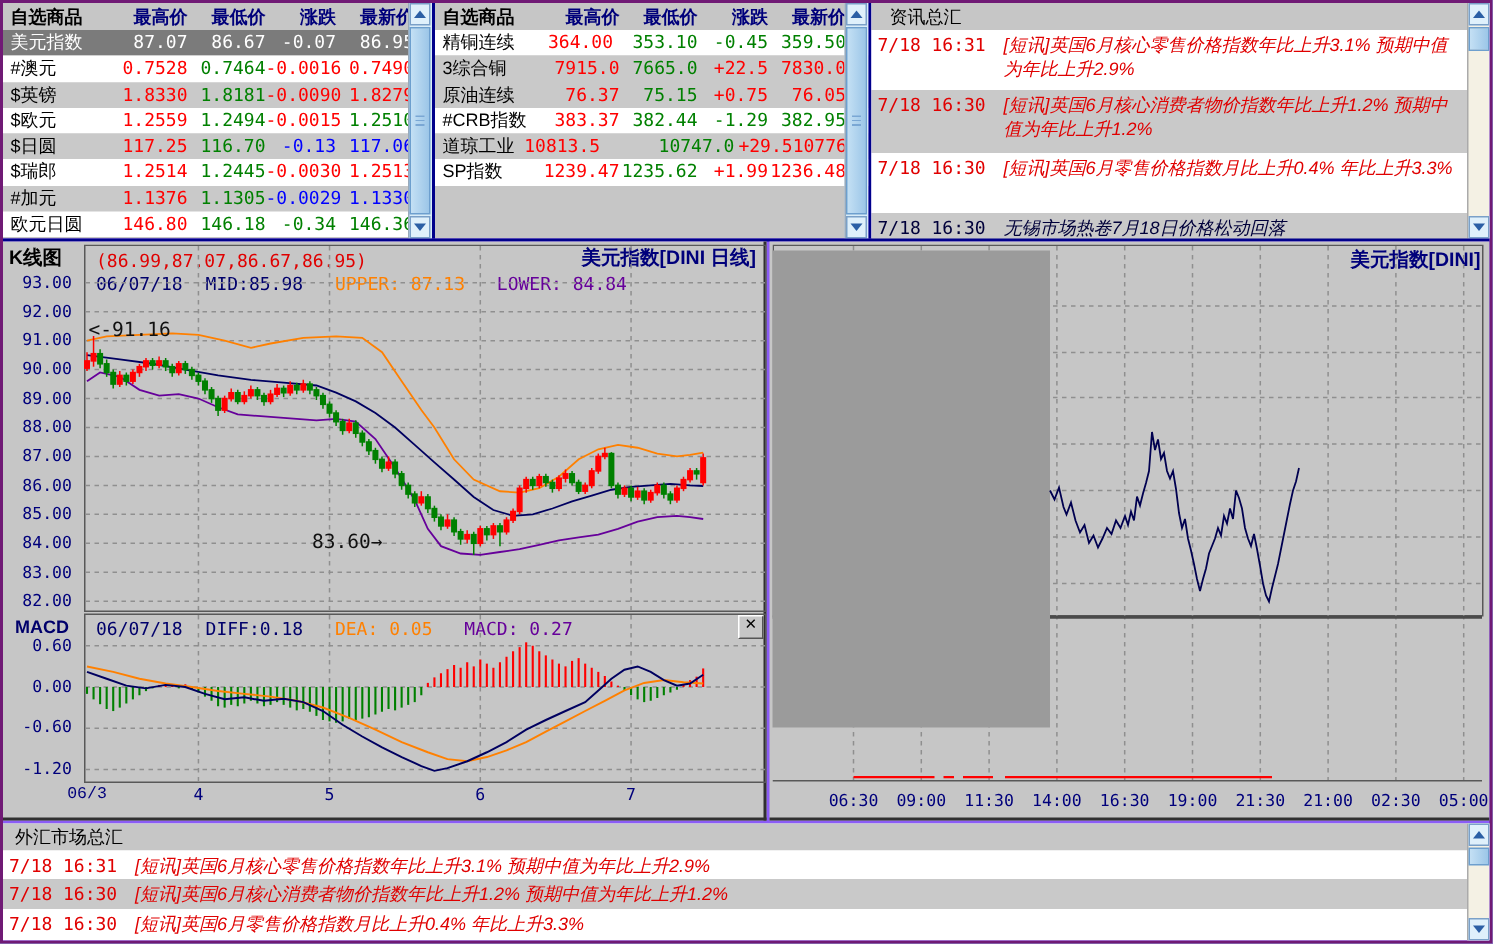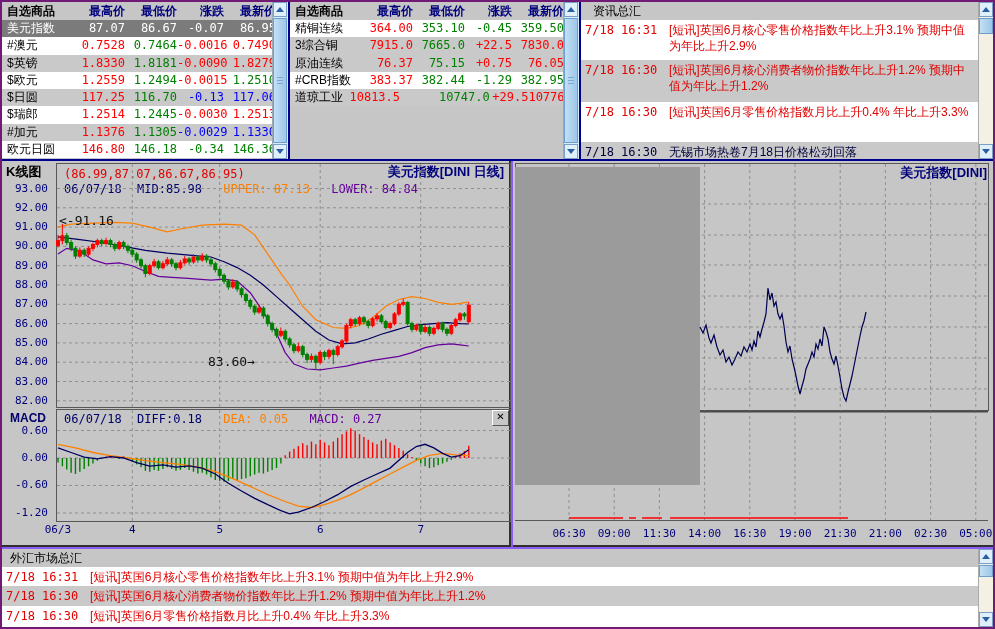--- a/index.html
+++ b/index.html
@@ -25,21 +25,21 @@
   .ridge{position:absolute;left:3px;right:3px;top:50%;height:7px;margin-top:-4px;
          background:repeating-linear-gradient(#7aa7d4 0 1px,transparent 1px 3px);}
   .strack-news{background:#f4f1e4;border-left:1px solid #aaa;}
   
   .news-title{height:18px;line-height:18px;padding-left:12px;color:#000;background:#c6c6c6;}
   .news-item{display:flex;color:#e00000;line-height:16px;padding-top:2px;box-sizing:border-box;}
   .news-item.w{background:#fff;} .news-item.g{background:#c9c9c9;}
   .news-item.dark{color:#00003a;}
   .nd{width:36px;padding-left:4px;flex:none;font-family:"DejaVu Sans Mono",monospace;}
   .nt{width:48px;flex:none;font-family:"DejaVu Sans Mono",monospace;}
-  .nx{flex:1;padding-right:2px;}
+  .nx{flex:1;padding-right:2px;font-style:italic;}
   .axlbl{position:absolute;width:44px;text-align:right;color:#00007b;font-family:"DejaVu Sans Mono",monospace;font-size:11px;height:14px;line-height:14px;}
   .xlbl{position:absolute;width:44px;text-align:center;color:#00007b;font-family:"DejaVu Sans Mono",monospace;font-size:11px;height:14px;line-height:14px;}
   .chart-title{position:absolute;color:#00007b;font-weight:bold;font-size:13px;}
   .hdr{position:absolute;font-size:12px;white-space:nowrap;font-family:"DejaVu Sans Mono",monospace;}
   .navy{color:#00006b;} .orange{color:#ff8000;} .purple{color:#66009a;} .red{color:#e00000;}
   .anno{position:absolute;color:#111;font-size:13px;font-family:"DejaVu Sans Mono",monospace;white-space:nowrap;}
   .closebtn{position:absolute;width:15px;height:14px;background:#c6c6c6;border:1px solid;border-color:#fff #555 #555 #fff;
             text-align:center;line-height:12px;font-size:10px;font-weight:bold;color:#000;}
   .vsep{position:absolute;width:2px;background:#00008b;top:0;}
 </style>
@@ -132,21 +132,21 @@
     <div class="qt-head" id="wl2-head">
         <div class="c-name">自选商品</div>
         <div class="c-v c-v1">最高价</div>
         <div class="c-v c-v2">最低价</div>
         <div class="c-v c-v3">涨跌</div>
         <div class="c-v c-v4">最新价</div>
       </div>
     <div id="wl2-rows">
         <div class="qt-row w">
           <div class="c-name">精铜连续</div>
-          <div class="c-v c-v1" style="color: rgb(255, 0, 0);">364.00</div>
+          <div class="c-v c-v1" style="color: rgb(255, 0, 0); text-align: center;">364.00</div>
           <div class="c-v c-v2" style="color: rgb(0, 128, 0);">353.10</div>
           <div class="c-v c-v3" style="color: rgb(0, 128, 0);">-0.45</div>
           <div class="c-v c-v4" style="color: rgb(0, 128, 0);">359.50</div>
         </div>
         <div class="qt-row g">
           <div class="c-name">3综合铜</div>
           <div class="c-v c-v1" style="color: rgb(255, 0, 0);">7915.0</div>
           <div class="c-v c-v2" style="color: rgb(0, 128, 0);">7665.0</div>
           <div class="c-v c-v3" style="color: rgb(255, 0, 0);">+22.5</div>
           <div class="c-v c-v4" style="color: rgb(255, 0, 0);">7830.0</div>
@@ -164,20 +164,27 @@
           <div class="c-v c-v2" style="color: rgb(0, 128, 0);">382.44</div>
           <div class="c-v c-v3" style="color: rgb(0, 128, 0);">-1.29</div>
           <div class="c-v c-v4" style="color: rgb(0, 128, 0);">382.95</div>
         </div>
         <div class="qt-row g">
           <div class="c-name">道琼工业</div>
           <div class="c-v c-v1" style="color: rgb(255, 0, 0);">10813.5</div>
           <div class="c-v c-v2" style="color: rgb(0, 128, 0); margin-left: 39px;">10747.0</div>
           <div class="c-v c-v3" style="color: rgb(255, 0, 0);">+29.5</div>
           <div class="c-v c-v4" style="color: rgb(255, 0, 0);">10776.9</div>
+        </div>
+        <div class="qt-row w">
+          <div class="c-name">SP指数</div>
+          <div class="c-v c-v1" style="color: rgb(255, 0, 0);">1239.47</div>
+          <div class="c-v c-v2" style="color: rgb(0, 128, 0);">1235.62</div>
+          <div class="c-v c-v3" style="color: rgb(255, 0, 0);">+1.99</div>
+          <div class="c-v c-v4" style="color: rgb(255, 0, 0);">1236.48</div>
         </div>
       </div>
     <div class="sbar" style="height:157px;">
       <div class="sbtn" style="top:0;">
           <div class="tri up"></div>
         </div>
       <div class="sthumb" style="top:16px;bottom:16px;">
           <div class="ridge"></div>
         </div>
       <div class="sbtn" style="bottom:0;">
@@ -578,21 +585,21 @@
         <line x1="408.41" y1="295" x2="408.41" y2="288.1255" stroke="#ff0000" stroke-width="1.4"></line>
         <line x1="412.78000000000003" y1="295" x2="412.78000000000003" y2="282.6259" stroke="#ff0000" stroke-width="1.4"></line>
         <polyline points="2.0,281.3 19.5,284.9 37.0,289.5 54.4,292.7 71.9,295.0 89.4,297.7 106.9,299.6 124.4,301.4 141.8,304.2 159.3,308.7 176.8,315.6 194.3,323.4 211.8,331.7 229.2,338.5 242.3,343.1 255.5,344.5 268.6,341.7 281.7,337.2 294.8,331.7 307.9,324.8 321.0,317.9 334.1,311.0 347.2,304.2 360.3,297.3 373.4,292.3 386.6,290.4 399.7,291.8 412.8,292.7" fill="none" stroke="#ff8000" stroke-width="1.3"></polyline>
         <polyline points="2.0,284.9 15.1,289.5 28.2,294.1 41.3,295.9 54.4,293.6 67.5,295.0 80.7,299.6 93.8,303.2 106.9,301.9 120.0,304.2 133.1,302.8 146.2,305.1 159.3,311.0 172.4,320.2 185.5,328.0 198.7,335.3 211.8,341.7 224.9,347.7 233.6,350.9 242.3,349.1 255.5,344.5 268.6,338.5 281.7,331.7 294.8,323.4 307.9,317.0 321.0,311.0 334.1,305.1 342.9,297.3 351.6,289.5 360.3,283.5 369.1,281.3 377.8,284.9 386.6,290.4 395.3,294.1 404.0,292.7 412.8,286.8" fill="none" stroke="#000060" stroke-width="1.3"></polyline>
       </svg>
     <div id="anno">
         <div class="anno" style="left: 57px; top: 52px;">&lt;-91.16</div>
         <div class="anno" style="left: 206px; top: 193px;">83.60→</div>
       </div>
     <div id="xlabelsL">
-        <div class="xlbl" style="left: 34px; top: 362px;">06/3</div>
+        <div class="xlbl" style="left: 34px; top: 362px; font-family: Liberation Mono, monospace;">06/3</div>
         <div class="xlbl" style="left: 108.29px; top: 362px;">4</div>
         <div class="xlbl" style="left: 195.69px; top: 362px;">5</div>
         <div class="xlbl" style="left: 296.2px; top: 362px;">6</div>
         <div class="xlbl" style="left: 396.71px; top: 362px;">7</div>
       </div>
   </div>
 
   <div class="panel" id="chartR" style="left:511px;top:159px;width:480px;height:386px;border-bottom:2px solid #303030;">
     <div class="chart-title" style="right:6px;top:3px;">美元指数[DINI]</div>
     <svg id="svgR" style="position:absolute;left:2px;top:2px;" width="476" height="362">

